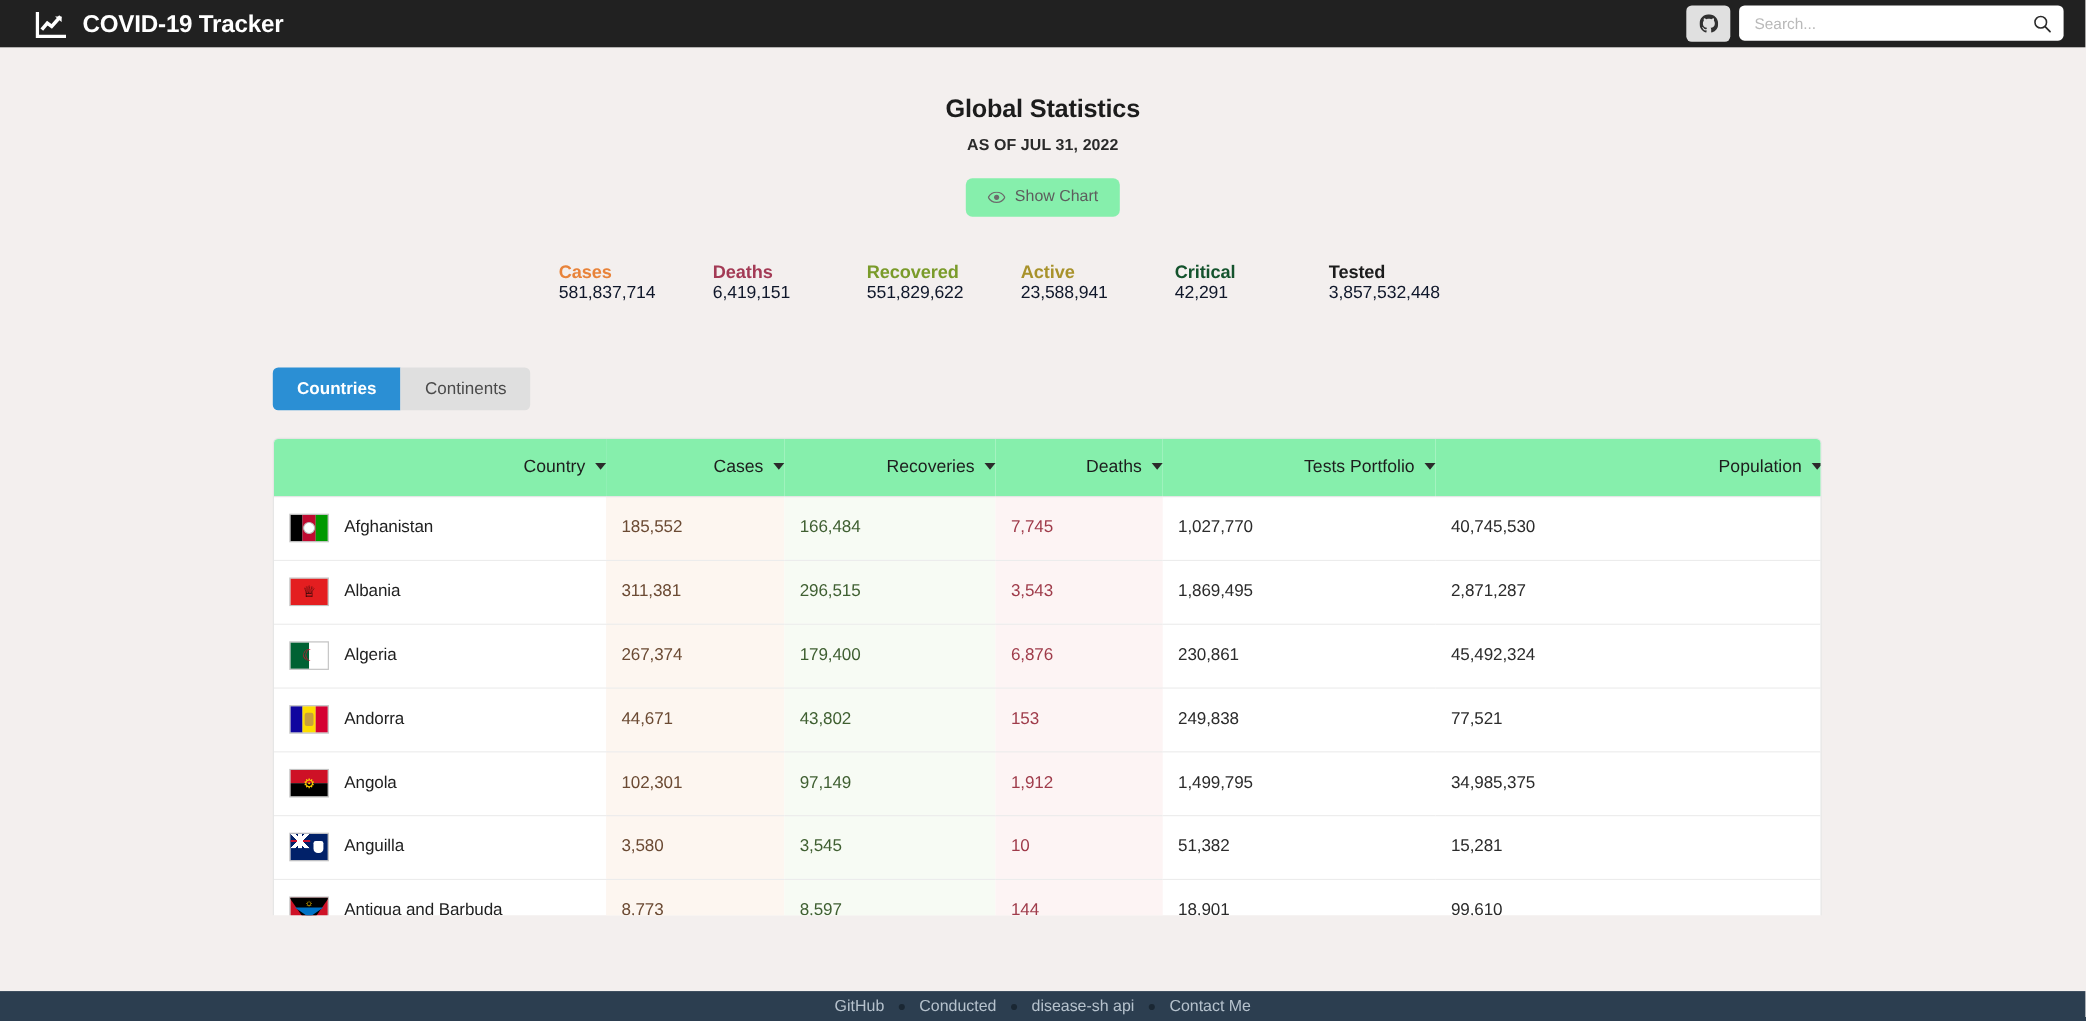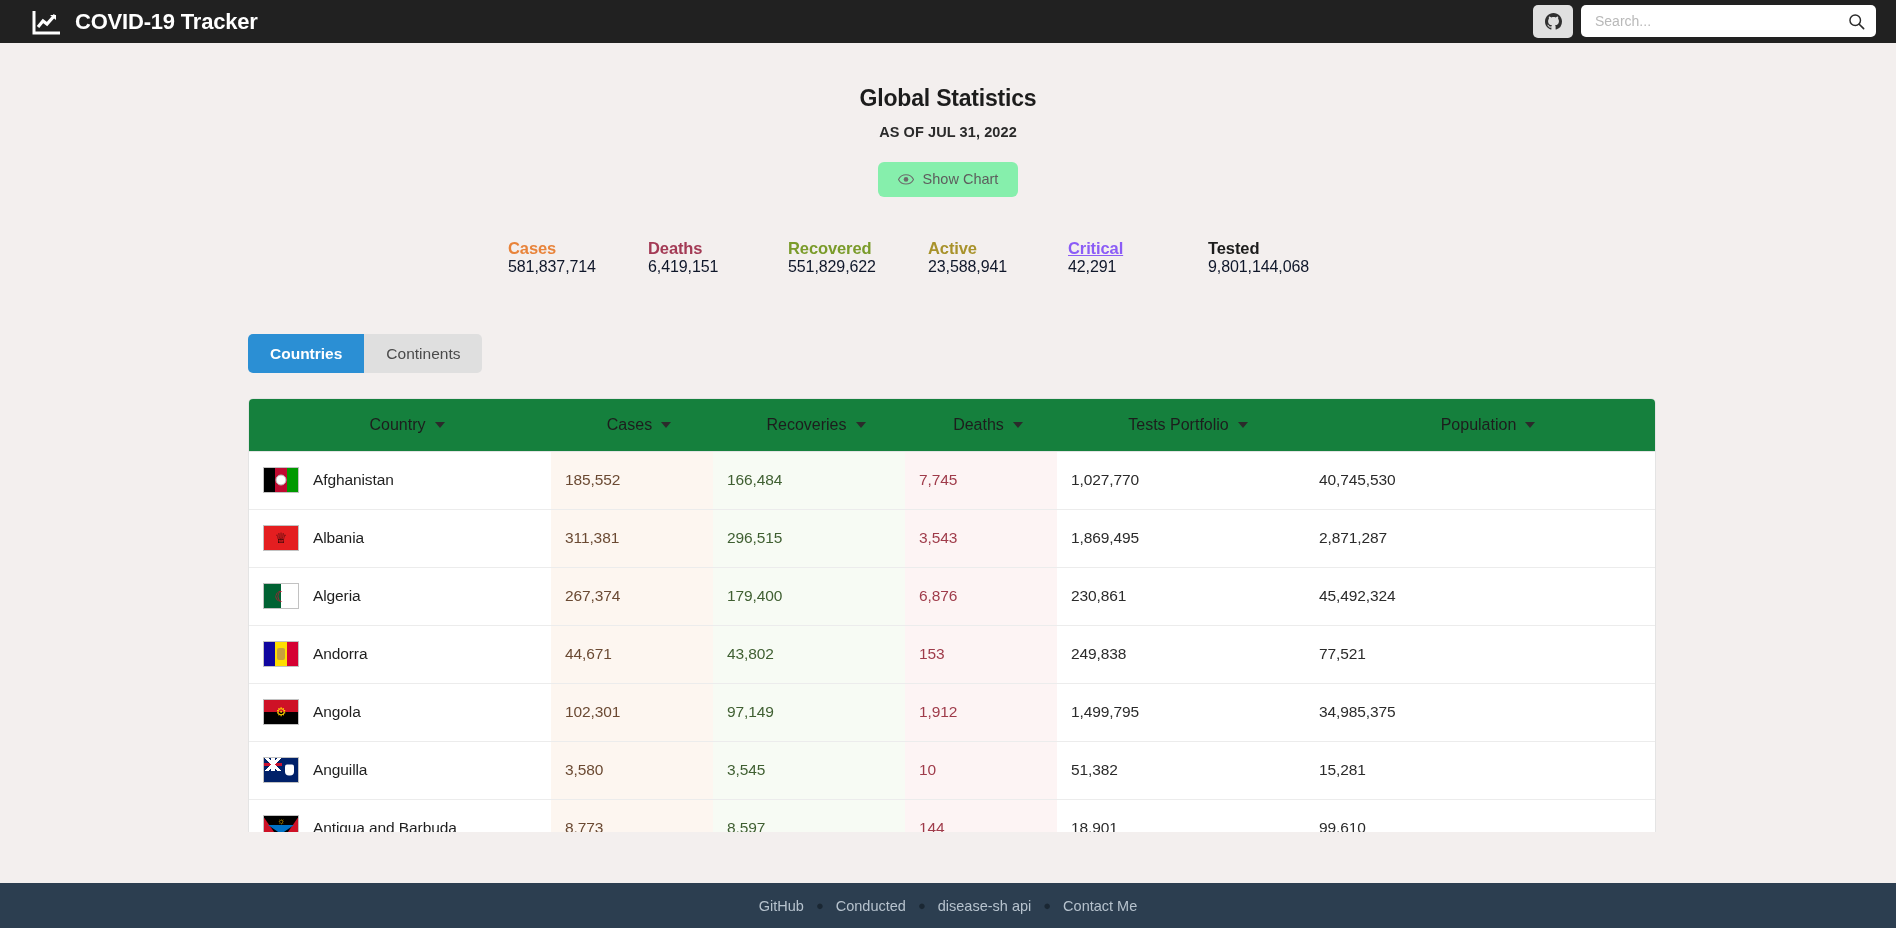--- a/index.html
+++ b/index.html
@@ -169,22 +169,22 @@
   .table-card {
     margin: 25px 0 0 248px;
     width: 1408px;
     background: #ffffff;
     border: 1px solid #e4e4e4;
     border-radius: 5px 5px 0 0;
     overflow: hidden;
   }
   table { width: 100%; border-collapse: collapse; table-layout: fixed; }
   thead th {
-    background: #15803d;
-    text-align: center;
+    background: #86efac;
+    text-align: right;
     font-size: 16px;
     font-weight: normal;
     color: #1d1d1d;
     height: 52px;
     padding: 0 0 0 14px;
     border-bottom: 1px solid #e4e4e4;
     white-space: nowrap;
     cursor: pointer;
   }
   th .caret {
@@ -240,21 +240,21 @@
     position: absolute; left: 50%; top: 50%;
     transform: translate(-50%,-50%);
     width: 11px; height: 11px; border-radius: 50%;
   }
 
   
   .footer {
     position: absolute;
     left: 0; bottom: 0;
     width: 1896px;
-    height: 45px;
+    height: 27px;
     background: #2c3e50;
     display: flex;
     align-items: center;
     justify-content: center;
     gap: 12px;
     z-index: 20;
   }
   .footer a {
     color: #b6c2cd;
     font-size: 14.5px;
@@ -335,26 +335,26 @@
       </div>
       <div class="stat-cell">
         <div class="stat-label" style="color: rgb(122, 155, 42);">Recovered</div>
         <div class="stat-value">551,829,622</div>
       </div>
       <div class="stat-cell">
         <div class="stat-label" style="color: rgb(168, 146, 43);">Active</div>
         <div class="stat-value">23,588,941</div>
       </div>
       <div class="stat-cell">
-        <div class="stat-label" style="color: #8b5cf6; text-decoration: underline;">Critical</div>
+        <div class="stat-label" style="color: #14532d;">Critical</div>
         <div class="stat-value">42,291</div>
       </div>
       <div class="stat-cell">
         <div class="stat-label" style="color: rgb(28, 28, 28);">Tested</div>
-        <div class="stat-value">9,801,144,068</div>
+        <div class="stat-value">3,857,532,448</div>
       </div>
     </div>
 
   <div class="tabs" id="tabs-host">
       <button class="tab active">Countries</button>
       <button class="tab inactive">Continents</button>
     </div>
 
   <div class="table-card">
     <table>

